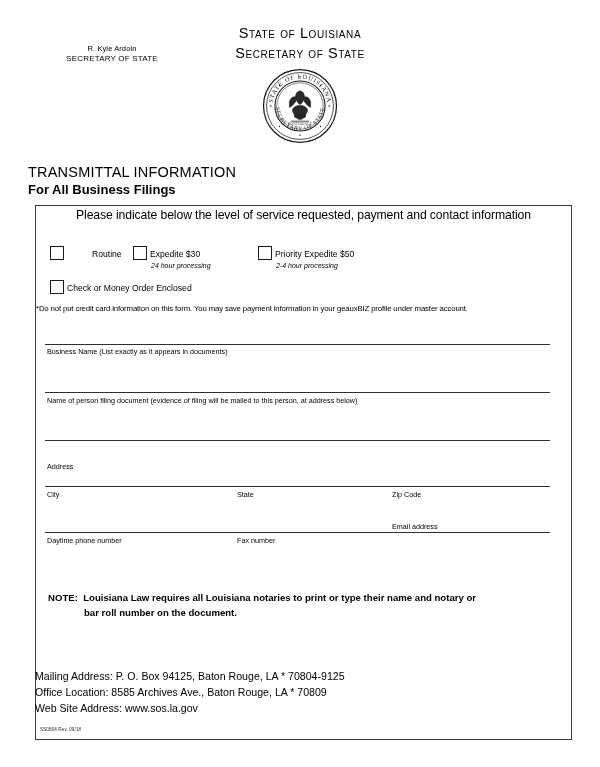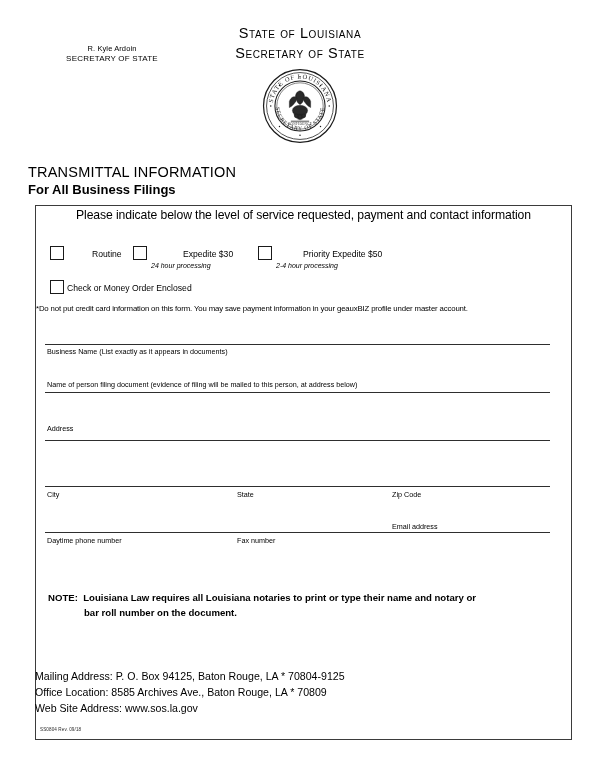--- a/index.html
+++ b/index.html
@@ -140,25 +140,25 @@
     position: absolute;
     font-size: 7px;
     font-style: italic;
     white-space: nowrap;
   }
 
   .cb-routine      { left: 50px;  top: 246px; }
   .lb-routine      { left: 67px;  top: 249px; padding-left: 25px; }
 
   .cb-expedite     { left: 133px; top: 246px; }
-  .lb-expedite     { left: 150px; top: 249px; margin-left: 33px; }
+  .lb-expedite     { left: 150px; top: 249px; }
   .sb-expedite     { left: 151px; top: 262px; }
 
   .cb-priority     { left: 258px; top: 246px; }
-  .lb-priority     { left: 275px; top: 249px; margin-left: 28px; }
+  .lb-priority     { left: 275px; top: 249px; }
   .sb-priority     { left: 276px; top: 262px; }
 
   .cb-check        { left: 50px;  top: 280px; }
   .lb-check        { left: 67px;  top: 283px; }
 
   .disclaimer {
     position: absolute;
     left: 36px;
     top: 304px;
     width: 540px;
@@ -178,24 +178,24 @@
   .field-label {
     position: absolute;
     font-size: 7.2px;
     white-space: nowrap;
   }
 
   .fl-business   { top: 344px; }
   .lbl-business  { left: 47px; top: 347px; }
 
   .fl-person     { top: 392px; }
-  .lbl-person    { left: 47px; top: 380px; }
+  .lbl-person    { left: 47px; top: 396px; }
 
   .fl-address    { top: 440px; }
-  .lbl-address   { left: 47px; top: 424px; text-align: center; }
+  .lbl-address   { left: 47px; top: 462px; text-align: center; }
 
   .fl-city       { top: 486px; }
   .lbl-city      { left: 47px; top: 490px; }
   .lbl-state     { left: 237px; top: 490px; }
   .lbl-zip       { left: 392px; top: 490px; }
 
   .fl-phone      { top: 532px; }
   .lbl-phone     { left: 47px; top: 536px; }
   .lbl-fax       { left: 237px; top: 536px; }
   .lbl-email     { left: 392px; top: 522px; }

